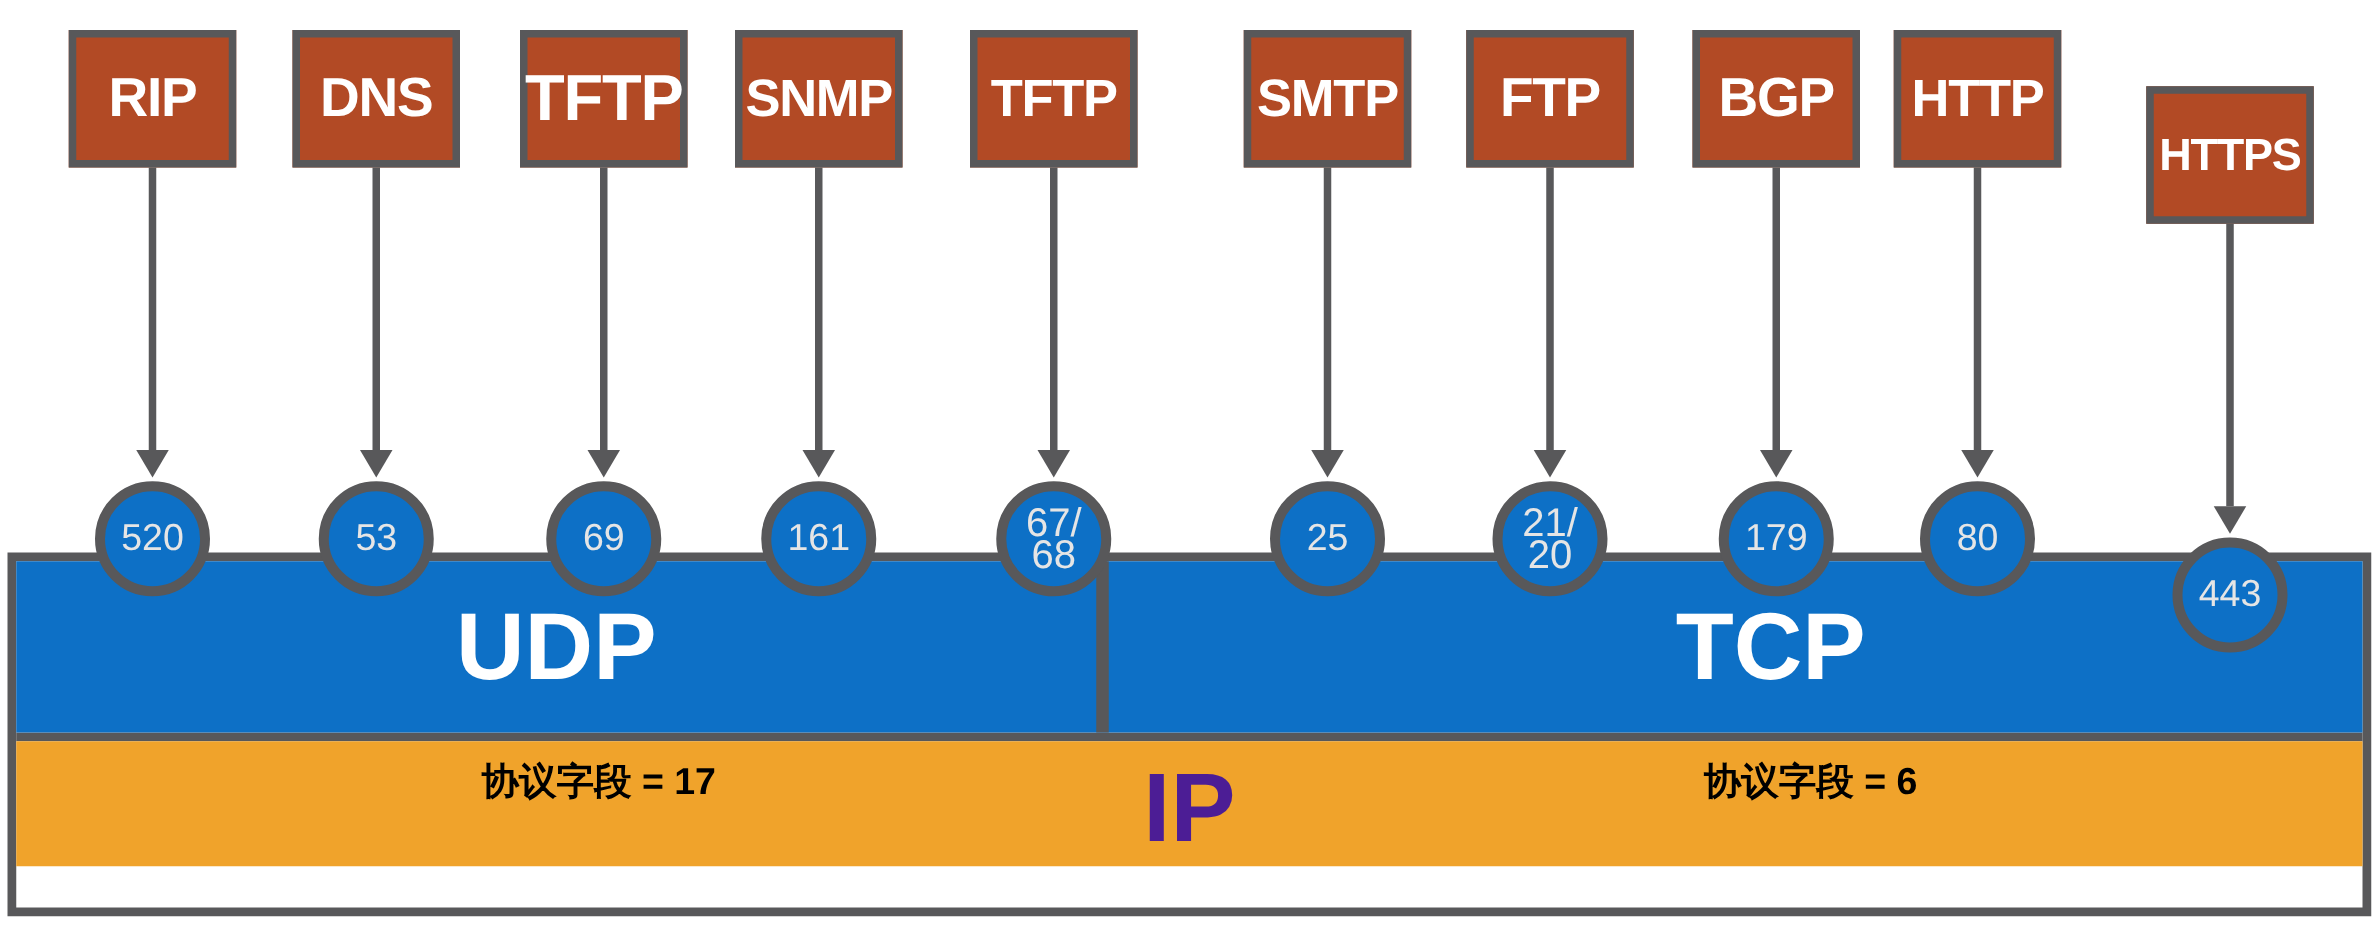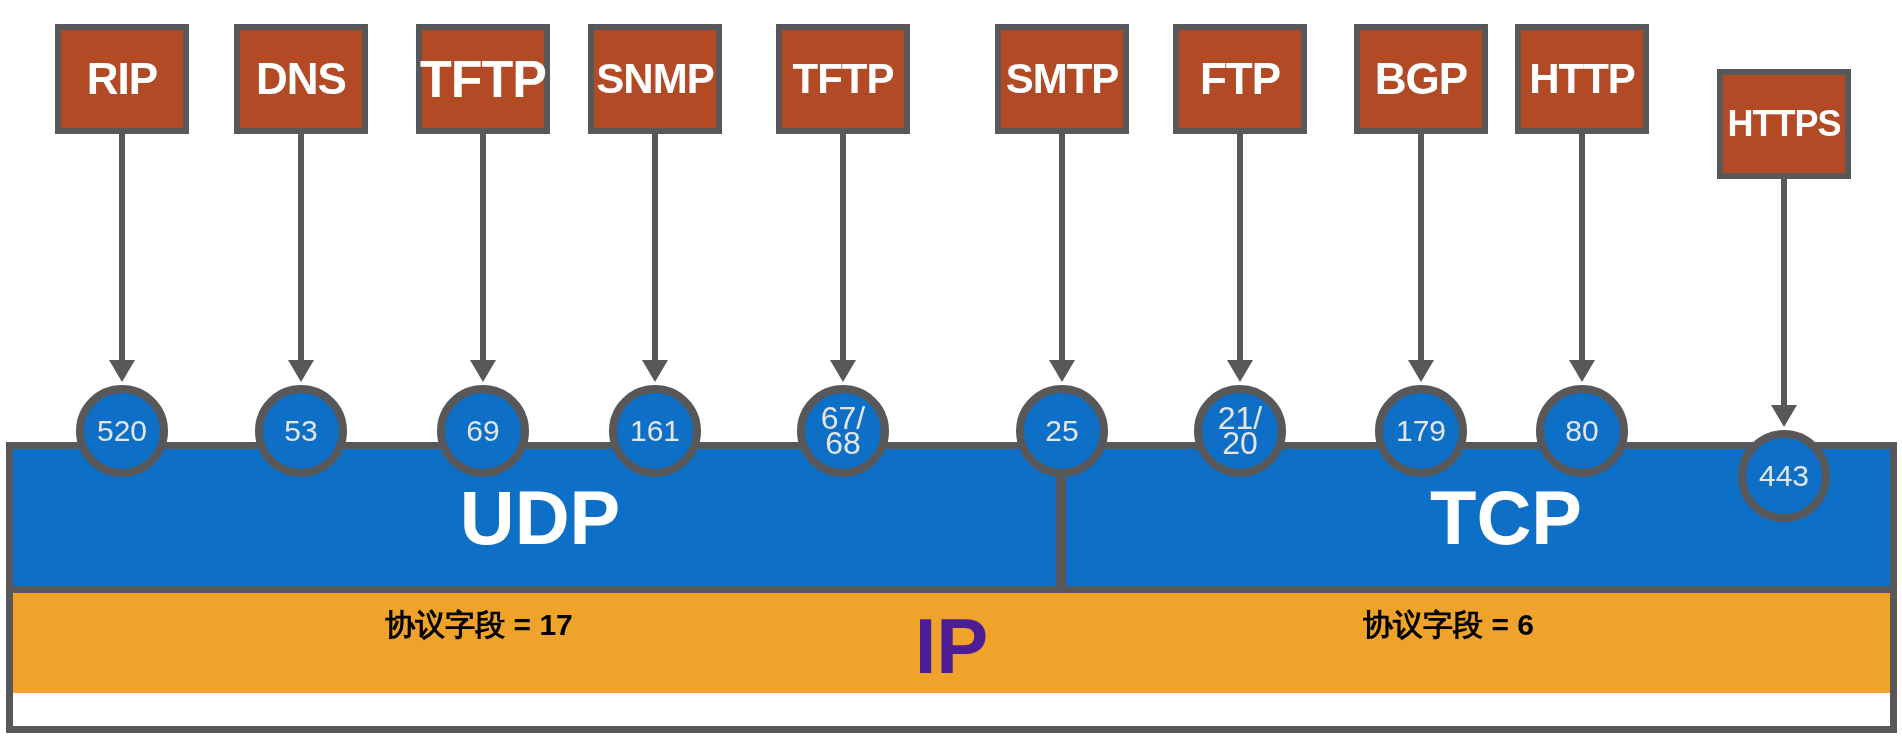--- a/index.html
+++ b/index.html
@@ -54,22 +54,22 @@
   
   #layers{
     position:absolute;left:6px;top:442px;width:1891px;height:291px;
     box-sizing:border-box;border:7px solid var(--gray);
     z-index:1;
   }
   #transport-row{
     position:relative;width:100%;height:137px;
     display:flex;background:var(--blue);
   }
-  .udp-cell{position:relative;width:1032px;height:100%;
-    display:flex;align-items:center;justify-content:center;padding-left:11px;}
+  .udp-cell{position:relative;width:864px;height:100%;
+    display:flex;align-items:center;justify-content:center;}
   .v-divider{width:10px;height:100%;background:var(--gray);}
   .tcp-cell{position:relative;flex:1;height:100%;
     display:flex;align-items:center;justify-content:center;}
   .transport-label{
     color:#ffffff;font-weight:bold;font-size:76px;letter-spacing:0px;
     line-height:1;
   }
   .tcp-cell .transport-label{transform:translateX(28px);}
   .h-divider{width:100%;height:7px;background:var(--gray);}
   #network-row{

